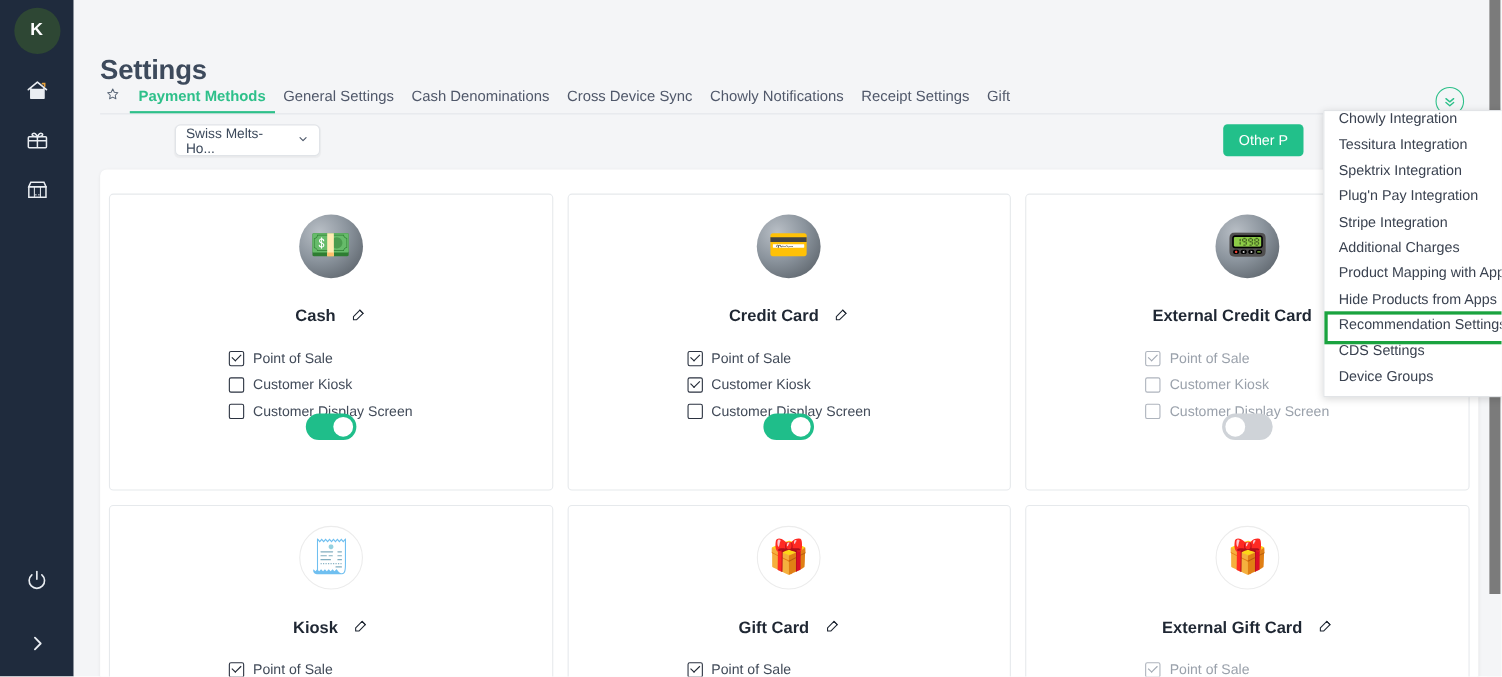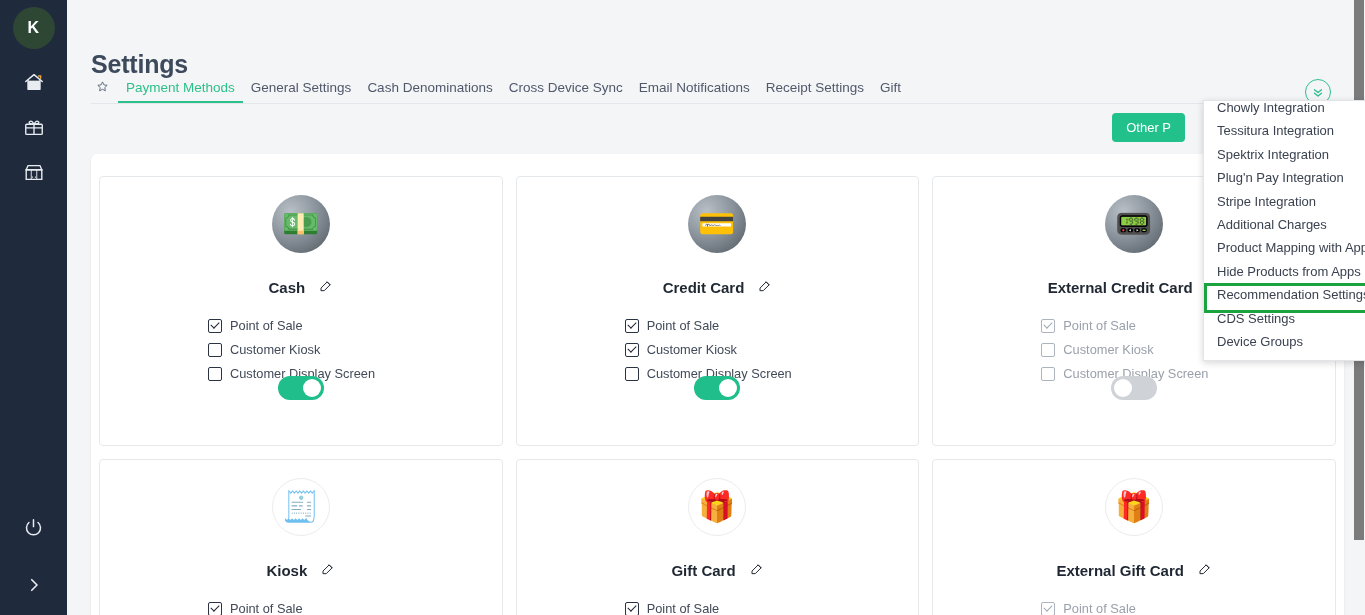--- a/index.html
+++ b/index.html
@@ -50,21 +50,21 @@
   
   #tabbar {
     position: absolute; left: 24px; top: 74px; right: 0; height: 29px;
     display: flex; align-items: flex-end; gap: 0px;
   }
   #tab-star { margin: 0 9px 6px 5px; color: #5a6677; }
   .tab {
     font-size: 13.5px; color: #50586a; padding: 0 8px 8px 8px;
     white-space: nowrap; cursor: pointer;
   }
-  .tab.active { color: #2ec08a; border-bottom: 2px solid #2ec08a; padding-bottom: 6px; }
+  .tab.active { color: #2ec08a; border-bottom: 2px solid #2ec08a; padding-bottom: 6px; font-weight: bold; }
   #tab-underline {
     position: absolute; left: 24px; top: 103px; right: 0; height: 1px;
     background: #e3e6ea;
   }
 
   
   #store-select {
     position: absolute; left: 92px; top: 113px; width: 132px; height: 29px;
     background: #ffffff; border: 1px solid #e1e4e8; border-radius: 5px;
     display: flex; align-items: center; justify-content: space-between;
@@ -239,25 +239,33 @@
     <div id="tabbar">
       <span id="tab-star">
         <svg width="13" height="13" viewBox="0 0 24 24" fill="none" stroke="#5a6677" stroke-width="1.7" stroke-linejoin="round">
           <path d="M12 3.5l2.6 5.5 6 .8-4.4 4.2 1.1 6-5.3-2.9-5.3 2.9 1.1-6L3.4 9.8l6-.8z"></path>
         </svg>
       </span>
       <div class="tab active">Payment Methods</div>
       <div class="tab">General Settings</div>
       <div class="tab">Cash Denominations</div>
       <div class="tab">Cross Device Sync</div>
-      <div class="tab">Email Notifications</div>
+      <div class="tab">Chowly Notifications</div>
       <div class="tab">Receipt Settings</div>
       <div class="tab">Gift</div>
     </div>
 
+    <div id="store-select">
+      <span>Swiss Melts- Ho...</span>
+      <span id="store-select-caret">
+        <svg width="11" height="11" viewBox="0 0 24 24" fill="none" stroke="#4a5567" stroke-width="2.2" stroke-linecap="round" stroke-linejoin="round">
+          <path d="M6 9l6 6 6-6"></path>
+        </svg>
+      </span>
+    </div>
 
     <button id="other-payment-btn">Other P</button>
 
     <div id="expand-toggle">
       <svg width="14" height="14" viewBox="0 0 24 24" fill="none" stroke="#2ec08a" stroke-width="2.2" stroke-linecap="round" stroke-linejoin="round">
         <path d="M6 8l6 5 6-5"></path>
         <path d="M6 14l6 5 6-5"></path>
       </svg>
     </div>
 

